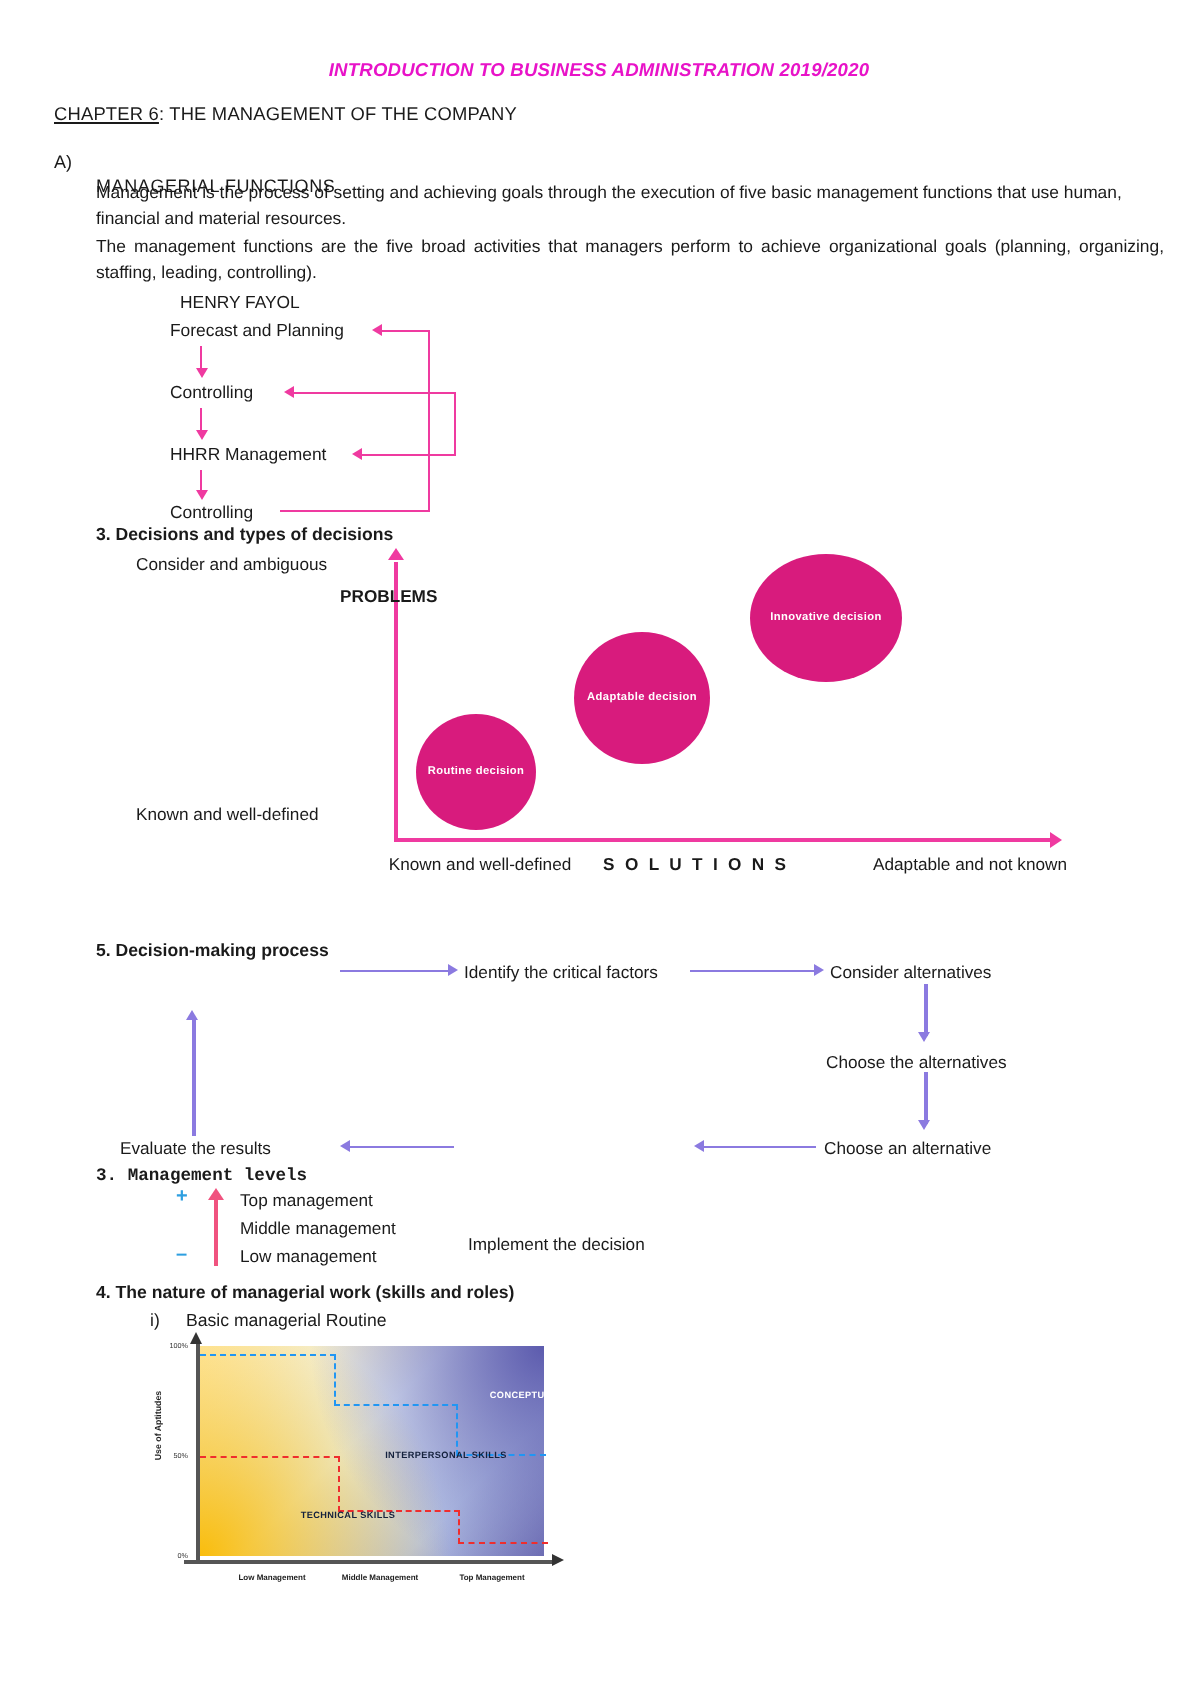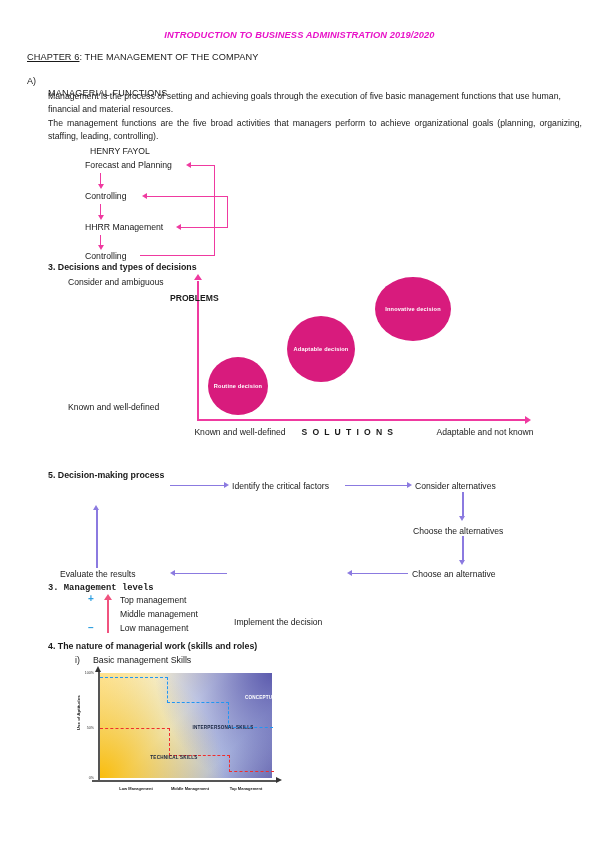--- a/index.html
+++ b/index.html
@@ -288,21 +288,21 @@
   <div class="minus-icon">–</div>
   <div class="mlv-bar"></div>
   <div class="mlv-head"></div>
   <div class="lvl" id="lv1">Top management</div>
   <div class="lvl" id="lv2">Middle management</div>
   <div class="lvl" id="lv3">Low management</div>
 </div>
 
 <div class="h-num" id="h4">4. The nature of managerial work (skills and roles)</div>
 <div class="h-num" id="h4i">
-  <span class="rn">i)</span><span>Basic management Skills</span>
+  <span class="rn">i)</span><span>Basic managerial Routine</span>
 </div>
 
 <div class="skills">
   <div class="sk-plot">
 
     <div class="dashed-blue" style="left:0px;  top:4px;  width:68px; height:0; border-top-width:1.4px;"></div>
     <div class="dashed-blue" style="left:67px; top:4px;  width:0; height:26px; border-left-width:1.4px;"></div>
     <div class="dashed-blue" style="left:67px; top:29px; width:62px; height:0; border-top-width:1.4px;"></div>
     <div class="dashed-blue" style="left:128px;top:29px; width:0; height:26px; border-left-width:1.4px;"></div>
     <div class="dashed-blue" style="left:128px;top:54px; width:45px; height:0; border-top-width:1.4px;"></div>

